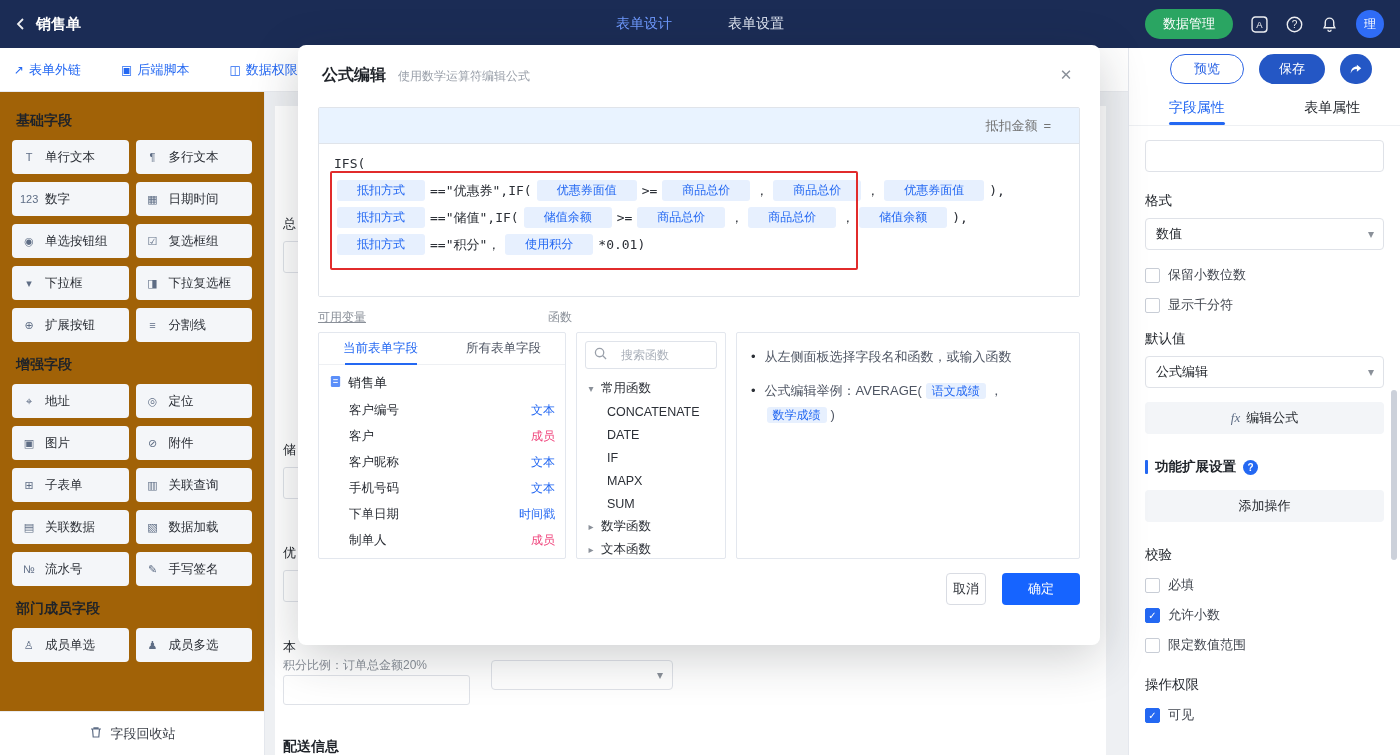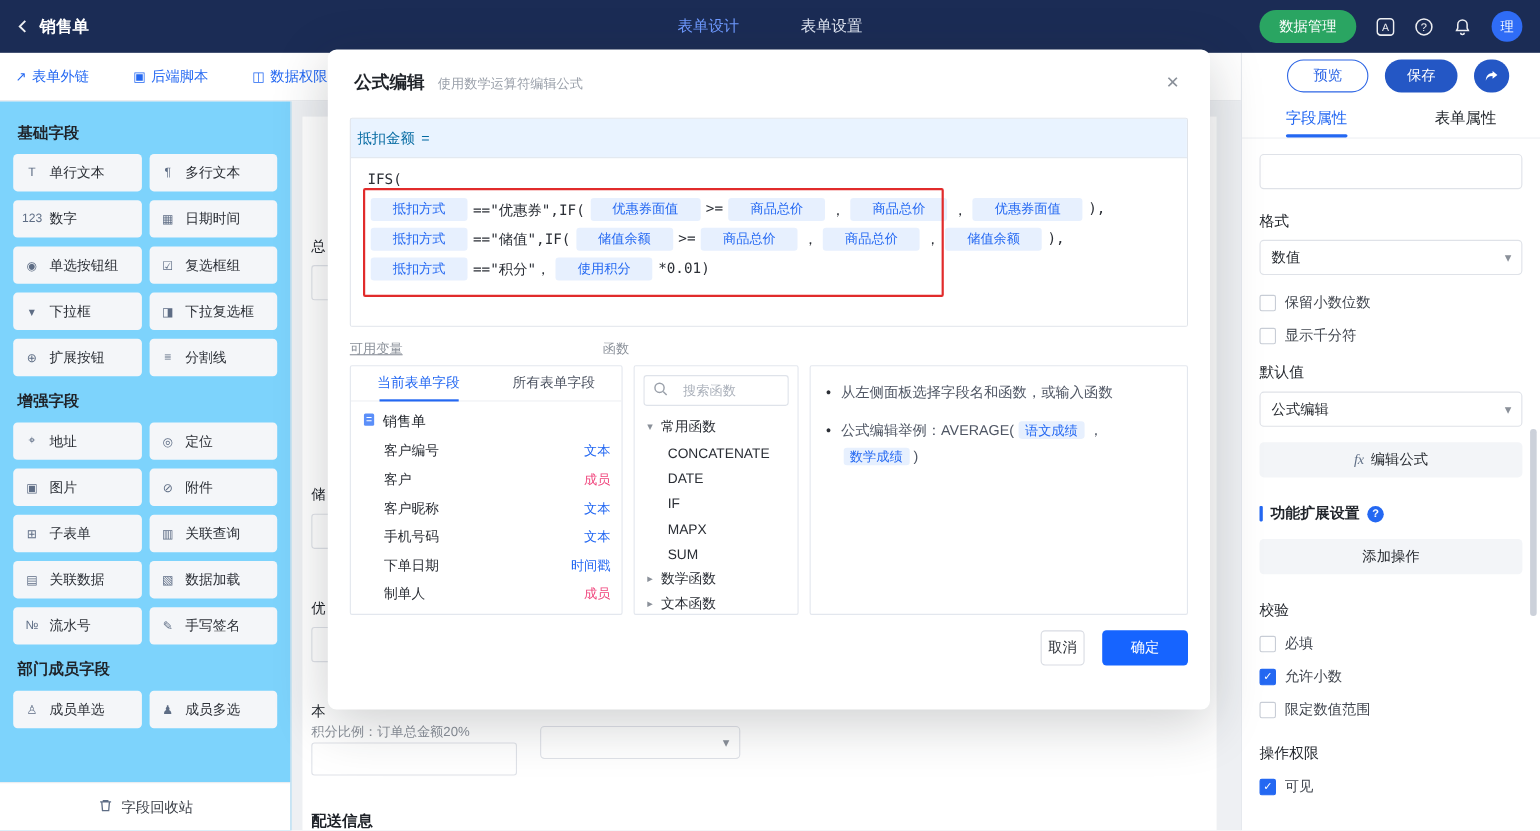--- a/index.html
+++ b/index.html
@@ -18,21 +18,21 @@
 .top-ic{display:flex;align-items:center;opacity:.92;cursor:pointer;}
 .avatar{width:28px;height:28px;border-radius:50%;background:#2f6cf6;display:flex;align-items:center;justify-content:center;font-size:12px;}
 
 
 .toolbar{position:absolute;left:0;top:48px;width:1128px;height:44px;background:#fff;border-bottom:1px solid #e8eaee;display:flex;align-items:center;gap:40px;padding-left:14px;z-index:5;}
 .tb-item{display:flex;align-items:center;gap:5px;color:#2468f2;font-size:13px;cursor:pointer;white-space:nowrap;}
 .tb-ic{font-size:12px;}
 .tb-lb{font-size:13px;}
 
 
-.sidebar{position:absolute;left:0;top:92px;width:265px;height:663px;background:#7dd3fc;border-right:1px solid #e4e7ed;padding:6px 12px 28px;overflow:hidden;z-index:4;}
+.sidebar{position:absolute;left:0;top:92px;width:265px;height:663px;background:#a16207;border-right:1px solid #e4e7ed;padding:6px 12px 28px;overflow:hidden;z-index:4;}
 .sec-title{font-size:14px;font-weight:bold;color:#1f2329;margin:14px 4px 10px;}
 .field-grid{display:grid;grid-template-columns:1fr 1fr;gap:8px 7px;}
 .field-btn{height:34px;background:#f4f6f9;border-radius:4px;display:flex;align-items:center;gap:7px;padding:0 8px;cursor:pointer;}
 .f-ic{width:18px;text-align:center;font-size:11px;color:#5e6d85;flex:none;}
 .f-lb{font-size:12.5px;color:#2b2f36;white-space:nowrap;}
 .recycle{position:absolute;left:0;bottom:0;width:100%;height:44px;border-top:1px solid #e9ebf0;display:flex;align-items:center;justify-content:center;gap:8px;font-size:13px;color:#3a3f47;background:#fff;cursor:pointer;}
 
 
 .canvas{position:absolute;left:265px;top:92px;width:863px;height:663px;background:#eef0f3;overflow:hidden;}
 .card{position:absolute;left:10px;top:14px;width:831px;height:649px;background:#fff;}
@@ -74,21 +74,21 @@
 .rp-scroll{position:absolute;right:3px;top:342px;width:6px;height:170px;background:#ccd1da;border-radius:3px;cursor:pointer;}
 
 
 .modal{position:absolute;left:298px;top:45px;width:802px;height:600px;background:#fff;border-radius:8px;box-shadow:0 12px 48px rgba(31,35,41,.22);z-index:50;}
 .m-header{position:relative;height:62px;padding:20px 24px 0;display:flex;align-items:baseline;gap:12px;}
 .m-title{font-size:16px;font-weight:bold;color:#1f2329;}
 .m-sub{font-size:12px;color:#9aa0aa;}
 .m-close{position:absolute;right:22px;top:18px;width:24px;height:24px;display:flex;align-items:center;justify-content:center;color:#8a9099;font-size:15px;cursor:pointer;}
 .m-close::after{content:"✕";}
 .f-block{margin:0 20px;border:1px solid #e0e4ea;border-radius:2px;}
-.f-bar{height:36px;background:#e9f3ff;border-bottom:1px solid #e0e4ea;display:flex;align-items:center;padding:0 6px;gap:6px;font-size:13px;color:#0369a1;}
+.f-bar{height:36px;background:#e9f3ff;border-bottom:1px solid #e0e4ea;display:flex;align-items:center;padding:0 28px;gap:6px;font-size:13px;color:#737373;justify-content:flex-end;}
 .f-area{height:152px;background:#fff;padding:6px 14px;font-family:"DejaVu Sans Mono","Liberation Mono",monospace;font-size:13px;color:#2b2f36;overflow:hidden;cursor:text;}
 .f-line{height:27px;display:flex;align-items:center;white-space:nowrap;}
 .f-txt{margin:0 1px;}
 .chip{background:#e7f0fe;color:#2468f2;border-radius:3px;padding:2px 20px;margin:0 4px;font-size:12px;font-family:"Liberation Sans","DejaVu Sans",sans-serif;white-space:nowrap;cursor:pointer;}
 .chip-sm{padding:1px 6px;margin:0 3px;cursor:default;}
 .labels-row{display:flex;margin:12px 20px 0;}
 .lab1{width:230px;font-size:12px;color:#8a9099;text-decoration:underline;}
 .lab2{width:160px;font-size:12px;color:#8a9099;}
 .panels{display:flex;gap:10px;margin:6px 20px 0;height:227px;}
 .panel{border:1px solid #e3e7ee;border-radius:2px;background:#fff;overflow:hidden;position:relative;}

